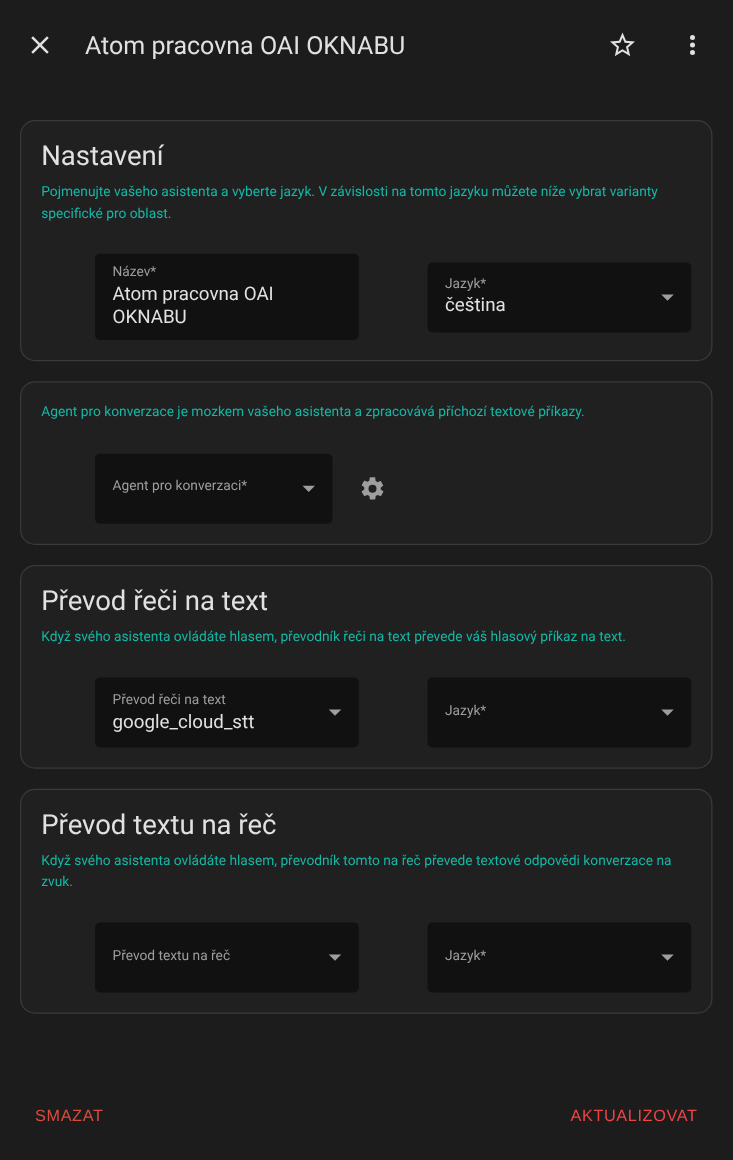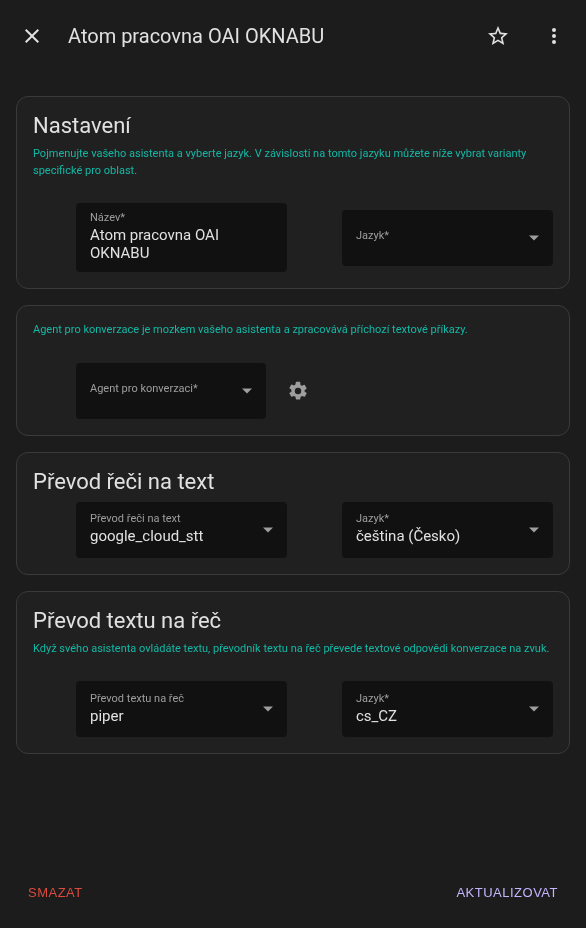--- a/index.html
+++ b/index.html
@@ -119,21 +119,21 @@
   .btn-text {
     background: none;
     border: none;
     font-size: 13px;
     font-weight: 500;
     letter-spacing: 0.5px;
     cursor: pointer;
     padding: 8px 4px;
   }
   .btn-delete { color: #db4a3f; }
-  .btn-update { color: #c4b5fd; }
+  .btn-update { color: #ef4444; }
 </style>
 </head>
 <body>
 
 <div class="header">
   <div class="icon-btn">
     <svg viewBox="0 0 24 24">
         <path fill="currentColor" d="M19 6.41 17.59 5 12 10.59 6.41 5 5 6.41 10.59 12 5 17.59 6.41 19 12 13.41 17.59 19 19 17.59 13.41 12z"></path>
       </svg>
   </div>
@@ -155,20 +155,21 @@
   <div class="card">
     <div class="card-title">Nastavení</div>
     <div class="card-desc">Pojmenujte vašeho asistenta a vyberte jazyk. V závislosti na tomto jazyku můžete níže vybrat varianty specifické pro oblast.</div>
     <div class="row">
       <div class="field">
         <div class="field-label">Název*</div>
         <div class="field-value">Atom pracovna OAI OKNABU</div>
       </div>
       <div class="field">
         <div class="field-label">Jazyk*</div>
+        <div class="field-value">čeština</div>
         <div class="dropdown-arrow"></div>
       </div>
     </div>
   </div>
 
   <div class="card">
     <div class="card-desc">Agent pro konverzace je mozkem vašeho asistenta a zpracovává příchozí textové příkazy.</div>
     <div class="row agent-row">
       <div class="field">
         <div class="field-label">Agent pro konverzaci*</div>
@@ -177,46 +178,44 @@
       <div class="gear">
         <svg viewBox="0 0 24 24">
             <path fill="currentColor" d="M19.14 12.94a7.07 7.07 0 0 0 .05-.94 7.07 7.07 0 0 0-.05-.94l2.03-1.58a.5.5 0 0 0 .12-.64l-1.92-3.32a.5.5 0 0 0-.61-.22l-2.39.96a7.03 7.03 0 0 0-1.62-.94l-.36-2.54A.5.5 0 0 0 13.9 2h-3.84a.5.5 0 0 0-.49.42l-.36 2.54c-.58.24-1.12.56-1.62.94l-2.39-.96a.5.5 0 0 0-.61.22L2.67 8.48a.5.5 0 0 0 .12.64l2.03 1.58c-.03.31-.05.63-.05.94s.02.63.05.94l-2.03 1.58a.5.5 0 0 0-.12.64l1.92 3.32c.14.24.43.34.68.22l2.39-.96c.5.38 1.04.7 1.62.94l.36 2.54c.04.24.25.42.49.42h3.84c.24 0 .45-.18.49-.42l.36-2.54c.58-.24 1.12-.56 1.62-.94l2.39.96c.25.12.54.02.68-.22l1.92-3.32a.5.5 0 0 0-.12-.64l-2.03-1.58zM12 15.5A3.5 3.5 0 1 1 12 8.5a3.5 3.5 0 0 1 0 7z"></path>
           </svg>
       </div>
     </div>
   </div>
 
   <div class="card">
     <div class="card-title">Převod řeči na text</div>
+    <div class="card-desc">Když svého asistenta ovládáte hlasem, převodník řeči na text převede váš hlasový příkaz na text.</div>
     <div class="row">
       <div class="field">
         <div class="field-label">Převod řeči na text</div>
         <div class="field-value">google_cloud_stt</div>
         <div class="dropdown-arrow"></div>
       </div>
       <div class="field">
         <div class="field-label">Jazyk*</div>
-        <div class="field-value">čeština (Česko)</div>
         <div class="dropdown-arrow"></div>
       </div>
     </div>
   </div>
 
   <div class="card">
     <div class="card-title">Převod textu na řeč</div>
-    <div class="card-desc">Když svého asistenta ovládáte textu, převodník textu na řeč převede textové odpovědi konverzace na zvuk.</div>
+    <div class="card-desc">Když svého asistenta ovládáte hlasem, převodník tomto na řeč převede textové odpovědi konverzace na zvuk.</div>
     <div class="row">
       <div class="field">
         <div class="field-label">Převod textu na řeč</div>
-        <div class="field-value">piper</div>
         <div class="dropdown-arrow"></div>
       </div>
       <div class="field">
         <div class="field-label">Jazyk*</div>
-        <div class="field-value">cs_CZ</div>
         <div class="dropdown-arrow"></div>
       </div>
     </div>
   </div>
 
 </div>
 
 <div class="footer">
   <button class="btn-text btn-delete">SMAZAT</button>
   <button class="btn-text btn-update">AKTUALIZOVAT</button>

